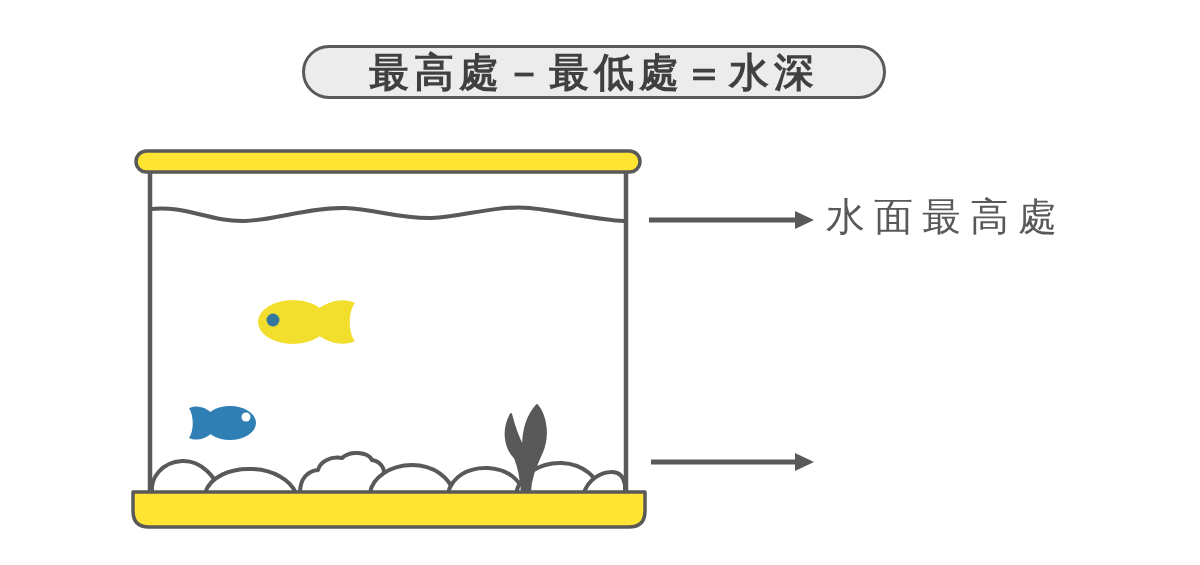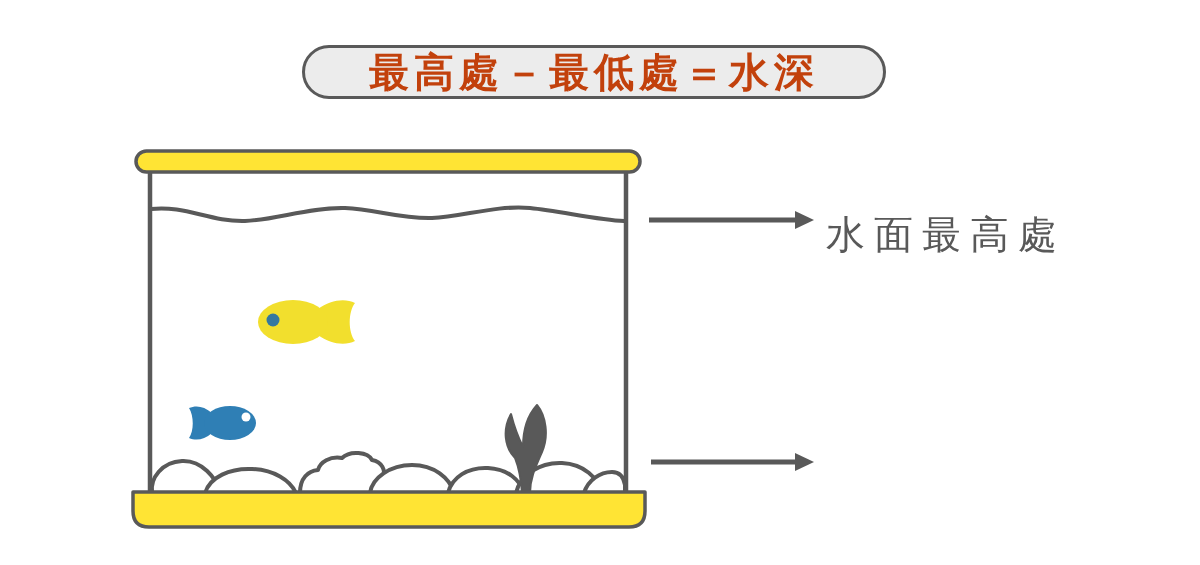--- a/index.html
+++ b/index.html
@@ -18,37 +18,36 @@
     box-sizing:border-box;
     background:#ececec;
     border:3px solid #595959;
     border-radius:30px;
     display:flex;align-items:center;justify-content:center;
   }
   .title-pill span{
     font-size:40px;
     font-weight:bold;
     letter-spacing:5px;
-    color:#c2410c;
+    color:#404040;
     white-space:nowrap;
     line-height:1;
   }
   .tank-svg{
     position:absolute;left:0;top:0;
     width:1200px;height:565px;
   }
   .annotation-label{
     position:absolute;
     font-size:39px;
     font-weight:500;
     letter-spacing:9px;
     color:#595959;
     white-space:nowrap;
     line-height:1;
-    margin-top:18px;
   }
   .label-high{left:826px;top:197px;}
   .label-low{left:826px;top:440px;}
 </style>
 </head>
 <body>
 
 <div class="stage">
 
   <div class="title-pill">

